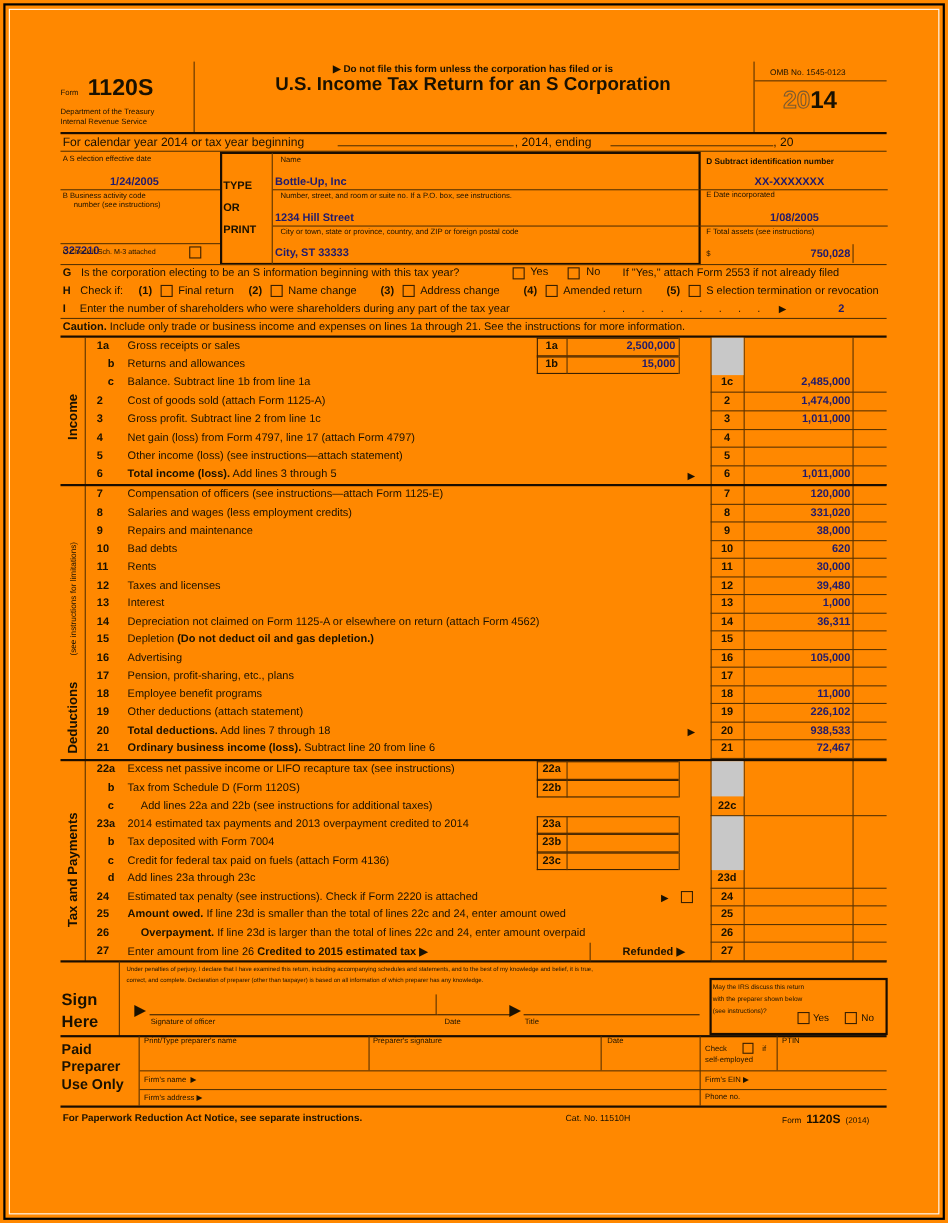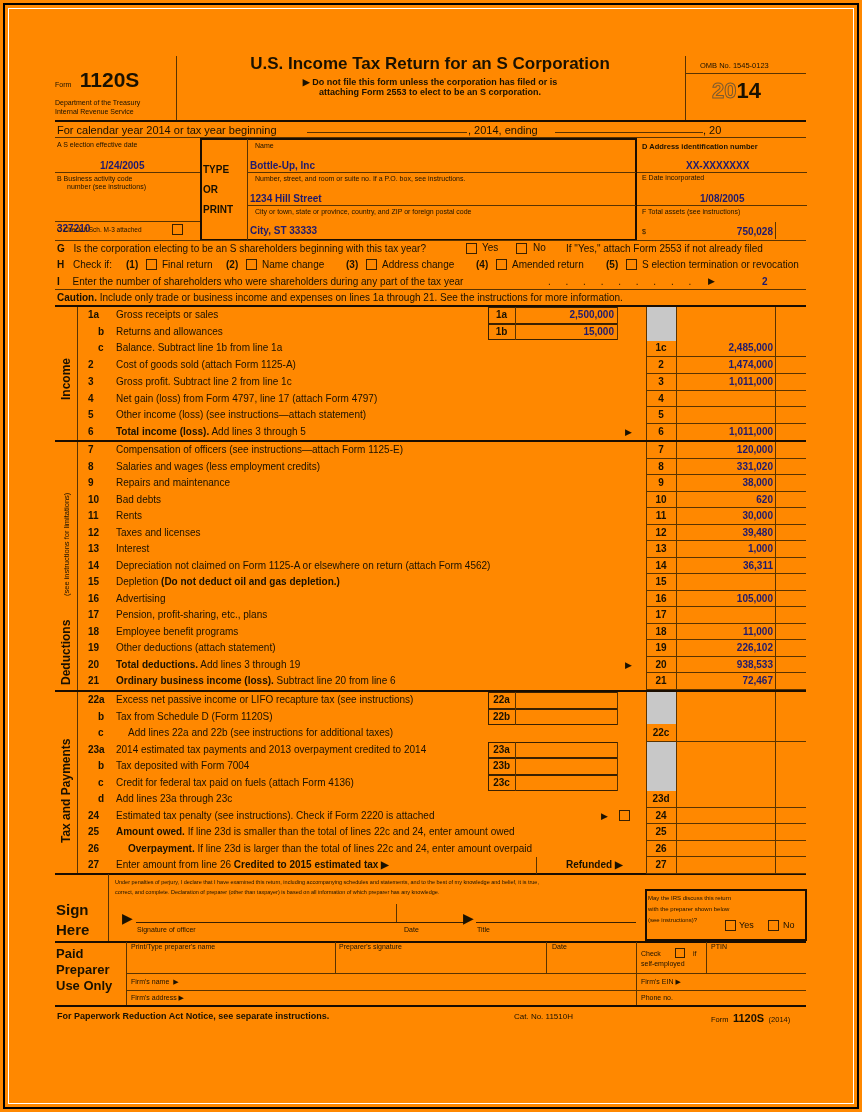--- a/index.html
+++ b/index.html
@@ -31,23 +31,22 @@
 <div class="abs" style="left:55px;top:68px;">
   <span class="tiny" style="font-size:7px;">Form</span>
   <span style="font-size:21px;font-weight:bold;margin-left:4px;">1120S</span>
 </div>
 <div class="abs tiny" style="left:55px;top:98px;line-height:9px;font-size:7px;">
   <div>Department of the Treasury</div>
   <div>Internal Revenue Service</div>
 </div>
 <div class="line" style="left:176px;top:56px;width:1px;height:64px;"></div>
 <div class="abs" style="left:180px;top:54px;width:500px;text-align:center;">
+  <div style="font-size:9px;font-weight:bold;margin-top:3px;line-height:10px;">▶ Do not file this form unless the corporation has filed or is</div>
   <div style="font-size:17px;font-weight:bold;">U.S. Income Tax Return for an S Corporation</div>
-  <div style="font-size:9px;font-weight:bold;margin-top:3px;line-height:10px;">▶ Do not file this form unless the corporation has filed or is</div>
-  <div style="font-size:9px;font-weight:bold;line-height:10px;">attaching Form 2553 to elect to be an S corporation.</div>
 </div>
 <div class="line" style="left:685px;top:56px;width:1px;height:64px;"></div>
 <div class="abs tiny" style="left:700px;top:61px;font-size:7.5px;">OMB No. 1545-0123</div>
 <div class="line" style="left:686px;top:73px;width:120px;height:1px;"></div>
 <div class="abs" style="left:712px;top:78px;font-size:22px;font-weight:bold;">
   <span style="color:#ff8800;-webkit-text-stroke:1px #7a5a30;">20</span><span>14</span>
 </div>
 
 <div class="line thick" style="left:55px;top:120px;width:751px;height:2px;"></div>
 <div class="abs" style="left:57px;top:124px;font-size:11px;">For calendar year 2014 or tax year beginning</div>
@@ -78,35 +77,35 @@
 </div>
 <div class="abs tiny" style="left:255px;top:142px;font-size:7px;">Name</div>
 <div class="abs fill" style="left:250px;top:160px;font-size:10px;">Bottle-Up, Inc</div>
 <div class="line" style="left:248px;top:172px;width:388px;height:1px;"></div>
 <div class="abs tiny" style="left:255px;top:175px;font-size:7px;">Number, street, and room or suite no. If a P.O. box, see instructions.</div>
 <div class="abs fill" style="left:250px;top:193px;font-size:10px;text-align:center;">1234 Hill Street</div>
 <div class="line" style="left:248px;top:205px;width:388px;height:1px;"></div>
 <div class="abs tiny" style="left:255px;top:208px;font-size:7px;">City or town, state or province, country, and ZIP or foreign postal code</div>
 <div class="abs fill" style="left:250px;top:225px;font-size:10px;">City, ST 33333</div>
 
-<div class="abs" style="left:642px;top:142px;font-size:7.5px;font-weight:bold;">D  Address identification number</div>
+<div class="abs" style="left:642px;top:142px;font-size:7.5px;font-weight:bold;">D  Subtract identification number</div>
 <div class="abs fill" style="left:686px;top:160px;font-size:10px;">XX-XXXXXXX</div>
 <div class="line" style="left:637px;top:172px;width:170px;height:1px;"></div>
 <div class="abs tiny" style="left:642px;top:174px;font-size:7px;">E  Date incorporated</div>
 <div class="abs fill" style="left:700px;top:193px;font-size:10px;">1/08/2005</div>
 <div class="line" style="left:637px;top:205px;width:170px;height:1px;"></div>
 <div class="abs tiny" style="left:642px;top:208px;font-size:7px;">F  Total assets (see instructions)</div>
 <div class="abs tiny" style="left:642px;top:228px;font-size:7px;">$</div>
 <div class="abs fill" style="left:720px;top:226px;width:53px;text-align:right;font-size:10px;">750,028</div>
 <div class="line" style="left:775px;top:222px;width:1px;height:17px;"></div>
 <div class="line" style="left:55px;top:240px;width:751px;height:1px;"></div>
 
 <div class="abs" style="left:57px;top:243px;font-size:10px;">
   <b>G</b>
-  <span style="margin-left:6px;">Is the corporation electing to be an S shareholders beginning with this tax year?</span>
+  <span style="margin-left:6px;">Is the corporation electing to be an S information beginning with this tax year?</span>
 </div>
 <div class="box" style="left:466px;top:243px;"></div>
 <div class="abs" style="left:482px;top:242px;font-size:10px;">Yes</div>
 <div class="box" style="left:516px;top:243px;"></div>
 <div class="abs" style="left:533px;top:242px;font-size:10px;">No</div>
 <div class="abs" style="left:566px;top:243px;font-size:10px;">If "Yes," attach Form 2553 if not already filed</div>
 
 <div class="abs" style="left:57px;top:259px;font-size:10px;">
   <b>H</b>
   <span style="margin-left:6px;">Check if:</span>
@@ -340,21 +339,21 @@
     <div class="abs desc" style="left:116px;top:625.5px;"><span>Employee benefit programs</span></div>
     <div class="linebox" style="left:646px;top:625.5px;width:30px;">18</div>
     <div class="amt" style="left:678px;top:625.5px;width:95px;">11,000</div>
     <div class="line" style="left:646px;top:639px;width:160px;height:1px;"></div>
     <div class="abs num" style="left:88px;top:642px;">19</div>
     <div class="abs desc" style="left:116px;top:642px;"><span>Other deductions (attach statement)</span></div>
     <div class="linebox" style="left:646px;top:642px;width:30px;">19</div>
     <div class="amt" style="left:678px;top:642px;width:95px;">226,102</div>
     <div class="line" style="left:646px;top:655.5px;width:160px;height:1px;"></div>
     <div class="abs num" style="left:88px;top:658.5px;">20</div>
-    <div class="abs desc" style="left:116px;top:658.5px;"><b>Total deductions.</b> <span>Add lines 3 through 19</span></div>
+    <div class="abs desc" style="left:116px;top:658.5px;"><b>Total deductions.</b> <span>Add lines 7 through 18</span></div>
     <div class="linebox" style="left:646px;top:658.5px;width:30px;">20</div>
     <div class="amt" style="left:678px;top:658.5px;width:95px;">938,533</div>
     <div class="line" style="left:646px;top:672px;width:160px;height:1px;"></div>
     <div class="abs arrow" style="left:625px;top:659.5px;">▶</div>
     <div class="abs num" style="left:88px;top:675px;">21</div>
     <div class="abs desc" style="left:116px;top:675px;"><b>Ordinary business income (loss).</b> <span>Subtract line 20 from line 6</span></div>
     <div class="linebox" style="left:646px;top:675px;width:30px;">21</div>
     <div class="amt" style="left:678px;top:675px;width:95px;">72,467</div>
     <div class="line" style="left:646px;top:688.5px;width:160px;height:1px;"></div>
   </div>

